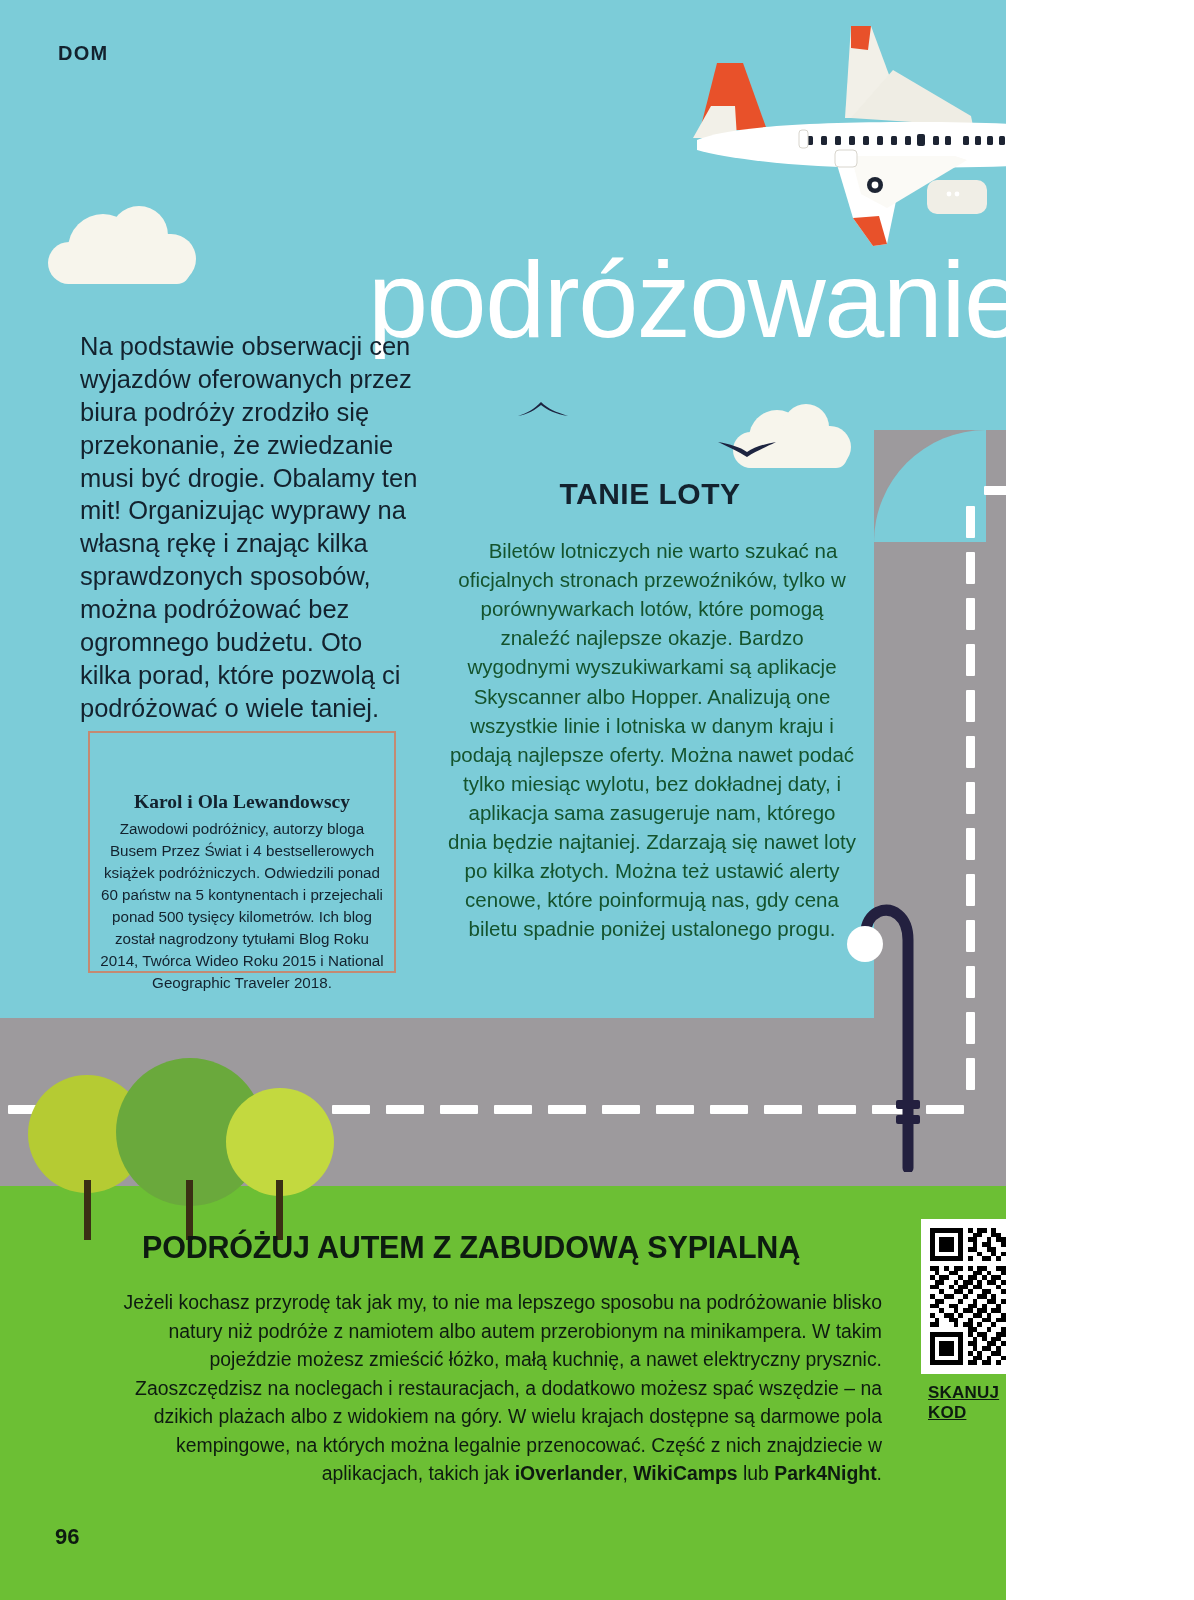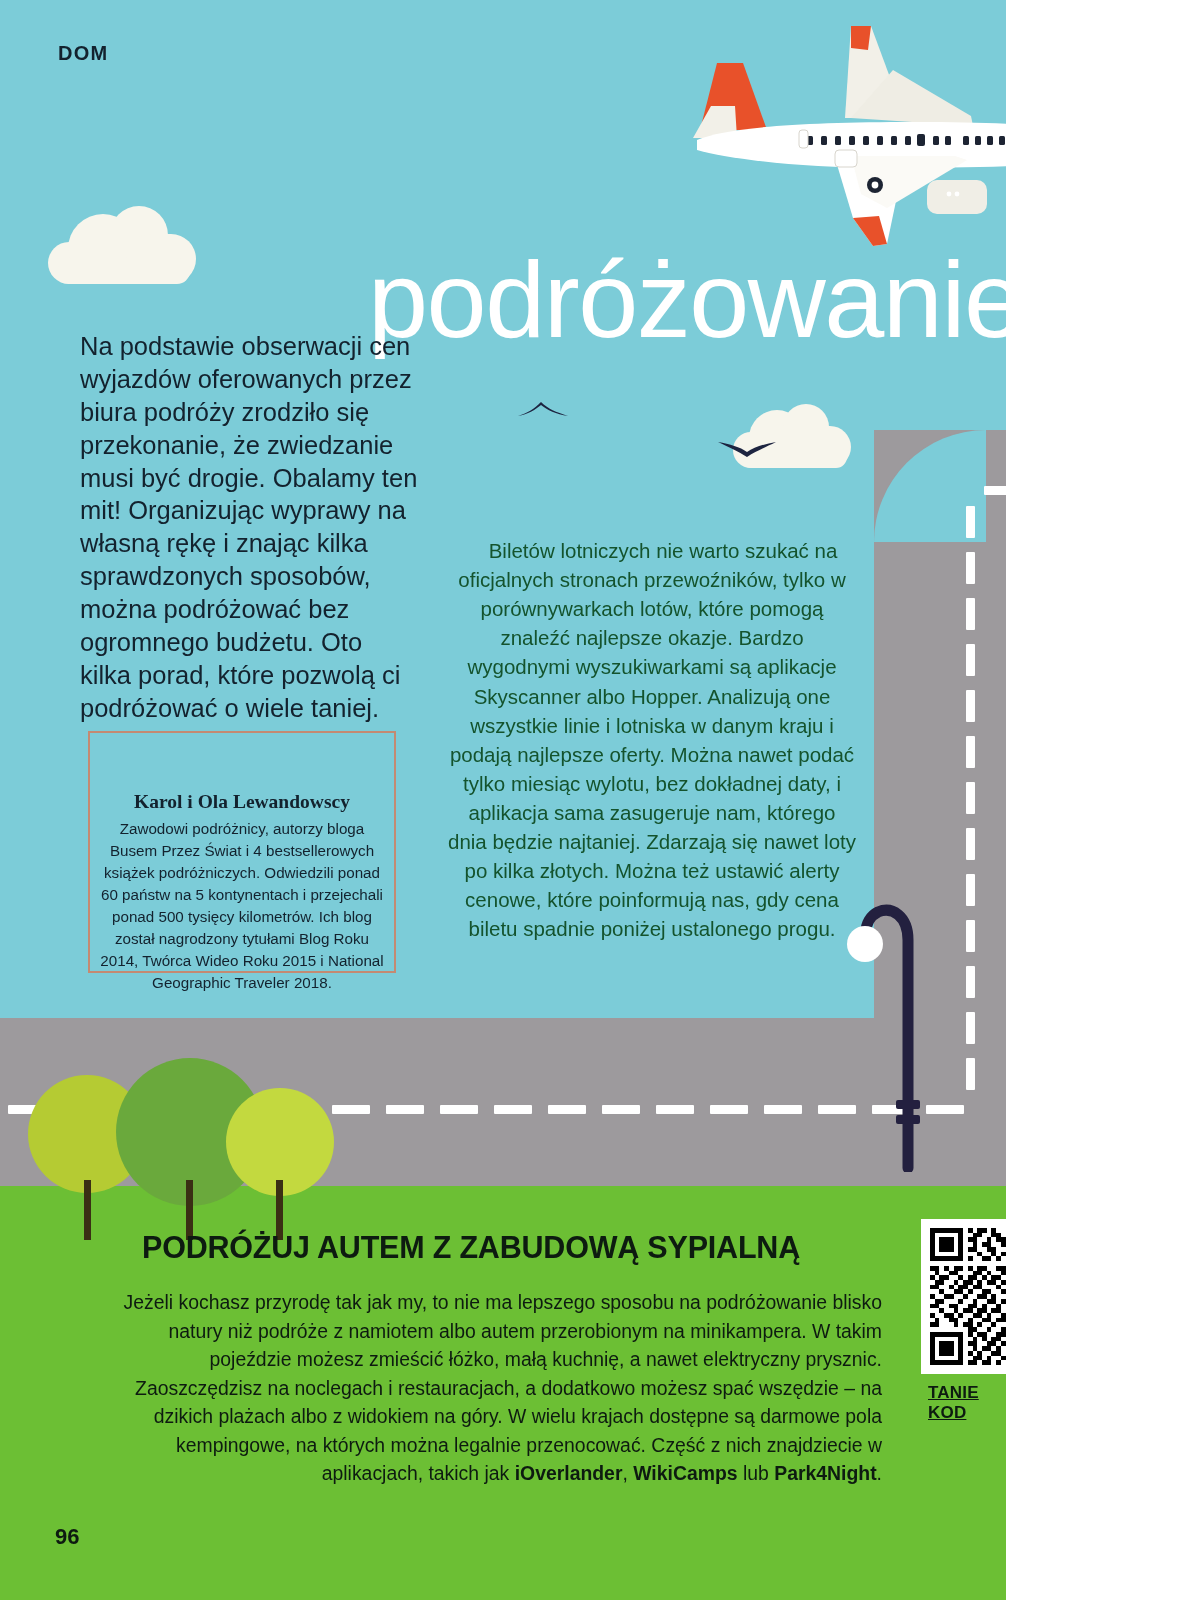--- a/index.html
+++ b/index.html
@@ -479,20 +479,21 @@
     <div class="tree-circ" style="left:0;top:0;width:108px;height:108px;background:#c3d93f;"></div>
   </div>
   <div class="trunk" style="left:276px;top:1180px;height:60px;"></div>
 
   <div class="kicker">DOM</div>
 
   <div class="title-white">podróżowanie</div>
 
   <div class="intro">Na podstawie obserwacji cen wyjazdów oferowanych przez biura podróży zrodziło się przekonanie, że zwiedzanie musi być drogie. Obalamy ten mit! Organizując wyprawy na własną rękę i znając kilka sprawdzonych sposobów, można podróżować bez ogromnego budżetu. Oto kilka porad, które pozwolą ci podróżować o wiele taniej.</div>
 
+  <div class="flights-head">TANIE LOTY</div>
   <div class="flights-body">Biletów lotniczych nie warto szukać na oficjalnych stronach przewoźników, tylko w porównywarkach lotów, które pomogą znaleźć najlepsze okazje. Bardzo wygodnymi wyszukiwarkami są aplikacje Skyscanner albo Hopper. Analizują one wszystkie linie i lotniska w danym kraju i podają najlepsze oferty. Można nawet podać tylko miesiąc wylotu, bez dokładnej daty, i aplikacja sama zasugeruje nam, którego dnia będzie najtaniej. Zdarzają się nawet loty po kilka złotych. Można też ustawić alerty cenowe, które poinformują nas, gdy cena biletu spadnie poniżej ustalonego progu.</div>
 
   <div class="biobox"></div>
   <div class="bio-name">Karol i Ola Lewandowscy</div>
   <div class="bio-body">Zawodowi podróżnicy, autorzy bloga Busem Przez Świat i 4 bestsellerowych książek podróżniczych. Odwiedzili ponad 60 państw na 5 kontynentach i przejechali ponad 500 tysięcy kilometrów. Ich blog został nagrodzony tytułami Blog Roku 2014, Twórca Wideo Roku 2015 i National Geographic Traveler 2018.</div>
 
   <div class="camper-head">PODRÓŻUJ AUTEM Z ZABUDOWĄ SYPIALNĄ</div>
   <div class="camper-body"><span>Jeżeli kochasz przyrodę tak jak my, to nie ma lepszego sposobu na podróżowanie blisko natury niż podróże z namiotem albo autem przerobionym na minikampera. W takim pojeździe możesz zmieścić łóżko, małą kuchnię, a nawet elektryczny prysznic. Zaoszczędzisz na noclegach i restauracjach, a dodatkowo możesz spać wszędzie – na dzikich plażach albo z widokiem na góry. W wielu krajach dostępne są darmowe pola kempingowe, na których można legalnie przenocować. Część z nich znajdziecie w aplikacjach, takich jak </span><b>iOverlander</b><span>, </span><b>WikiCamps</b><span> lub </span><b>Park4Night</b><span>.</span></div>
 
   <div class="qr-frame">
@@ -717,17 +718,17 @@
         <rect x="8" y="28" width="2" height="1"></rect>
           <rect x="11" y="28" width="2" height="1"></rect>
         <rect x="14" y="28" width="1" height="1"></rect>
           <rect x="17" y="28" width="1" height="1"></rect>
         <rect x="20" y="28" width="1" height="1"></rect>
           <rect x="23" y="28" width="2" height="1"></rect>
         <rect x="26" y="28" width="2" height="1"></rect>
       </g>
     </svg>
   </div>
-  <div class="qr-title">TANIE KOD</div>
+  <div class="qr-title">SKANUJ KOD</div>
 
   <div class="page-num">96</div>
 
 </div>
 
 </body></html>

